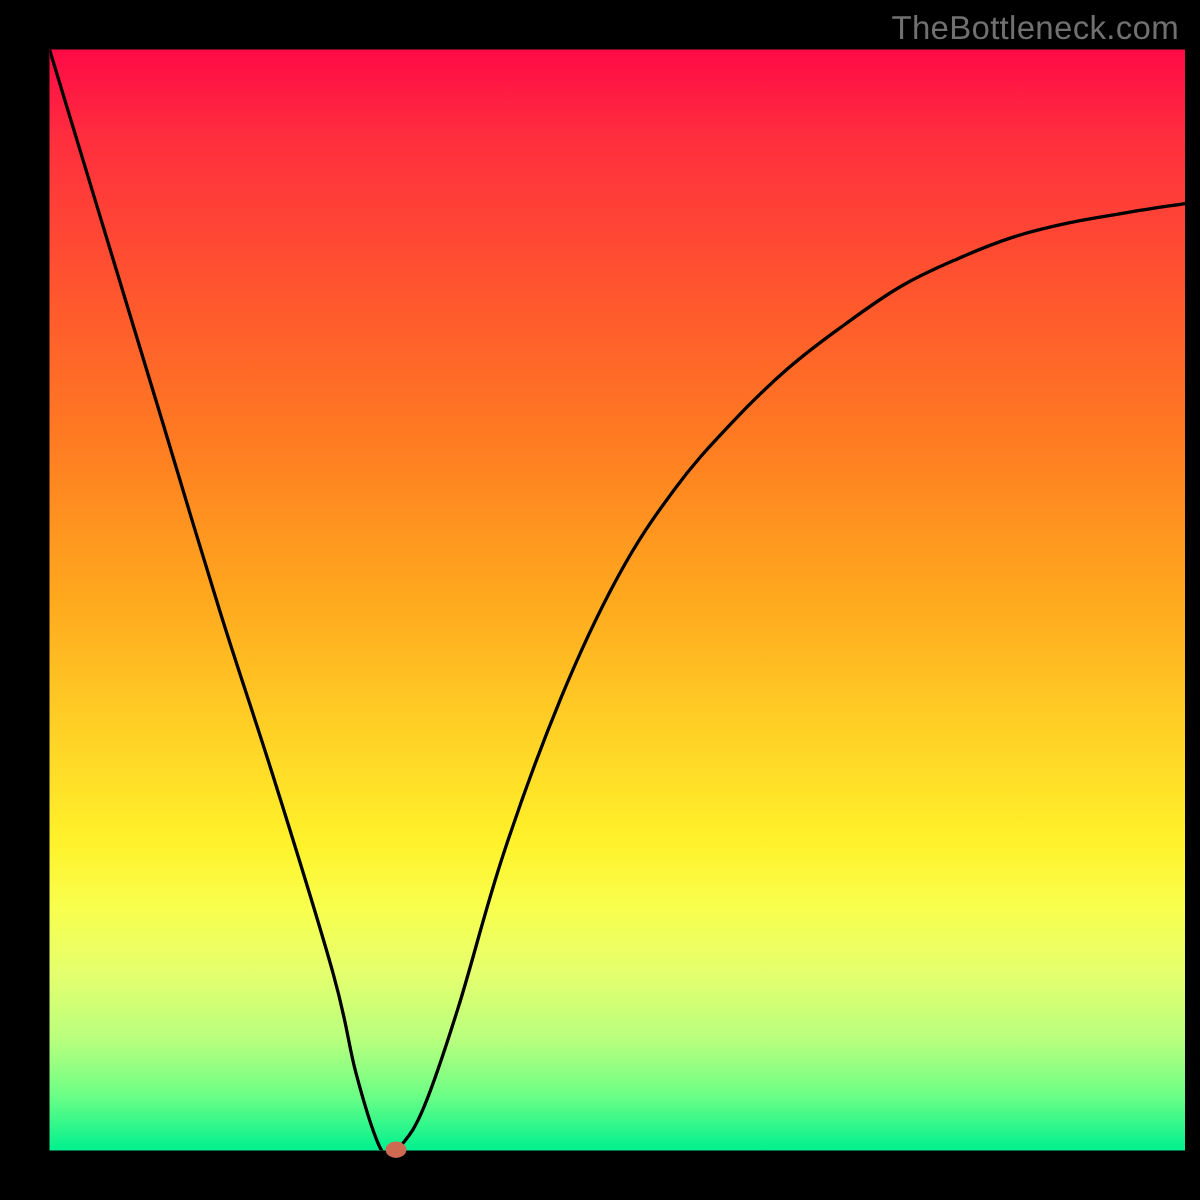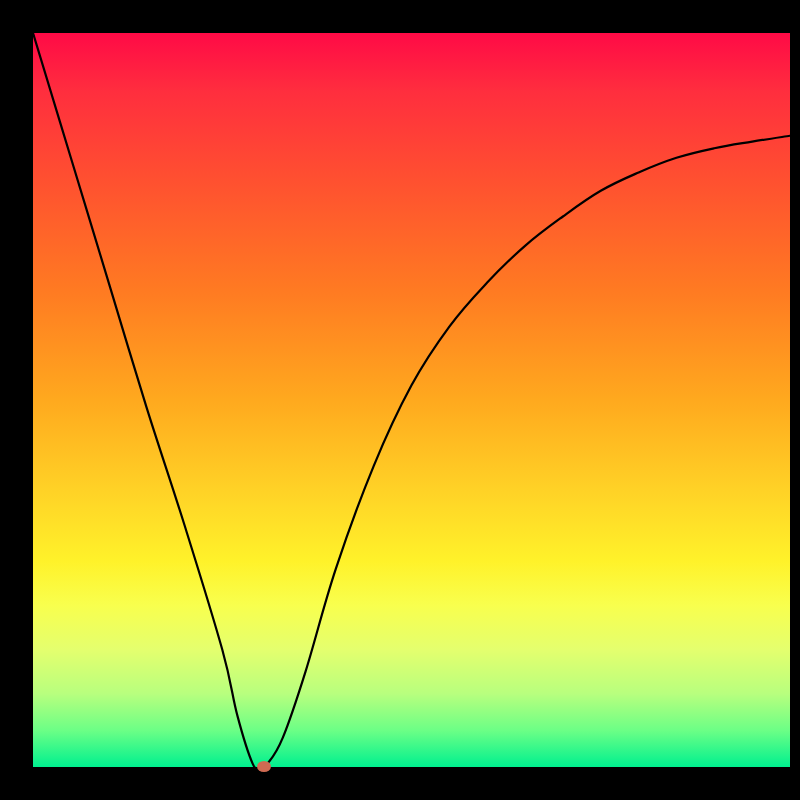--- a/index.html
+++ b/index.html
@@ -72,14 +72,15 @@
   <div class="plot-area">
 
     <svg class="curve" viewBox="0 0 757 734" preserveAspectRatio="none">
       <path id="curve-path" fill="none" stroke="#000" stroke-width="2.2" stroke-linejoin="round" stroke-linecap="round" d="M 0.00 0.00 C 6.94 22.88, 23.97 79.03, 37.85 124.78 C 51.73 170.53, 61.82 203.81, 75.70 249.56 C 89.58 295.31, 99.67 329.93, 113.55 374.34 C 127.43 418.75, 137.52 447.37, 151.40 491.78 C 165.28 536.19, 179.54 581.57, 189.25 616.56 C 198.96 651.55, 198.84 661.76, 204.39 682.62 C 209.94 703.48, 215.37 720.91, 219.53 730.33 C 223.69 739.75, 224.32 734.00, 227.10 734.00 C 229.88 734.00, 230.51 735.71, 234.67 730.33 C 238.83 724.95, 242.87 721.46, 249.81 704.64 C 256.75 687.82, 262.81 669.53, 272.52 638.58 C 282.23 607.63, 290.31 573.50, 302.80 535.82 C 315.29 498.14, 326.77 466.70, 340.65 433.06 C 354.53 399.42, 364.62 377.89, 378.50 352.32 C 392.38 326.75, 402.47 312.44, 416.35 293.60 C 430.23 274.76, 440.32 264.36, 454.20 249.56 C 468.08 234.76, 478.17 224.97, 492.05 212.86 C 505.93 200.75, 516.02 193.59, 529.90 183.50 C 543.78 173.41, 553.87 165.88, 567.75 157.81 C 581.63 149.74, 591.72 145.52, 605.60 139.46 C 619.48 133.40, 629.57 129.22, 643.45 124.78 C 657.33 120.34, 667.42 118.20, 681.30 115.24 C 695.18 112.28, 705.27 110.92, 719.15 108.63 C 733.03 106.34, 750.06 103.84, 757.00 102.76"></path>
     </svg>
 
     <div class="marker" id="min-marker" style="left: 223.885px; top: 728px; background: rgb(207, 106, 82);"></div>
 
   </div>
 
+  <div class="watermark">TheBottleneck.com</div>
 
 </div>
 
 </body></html>

